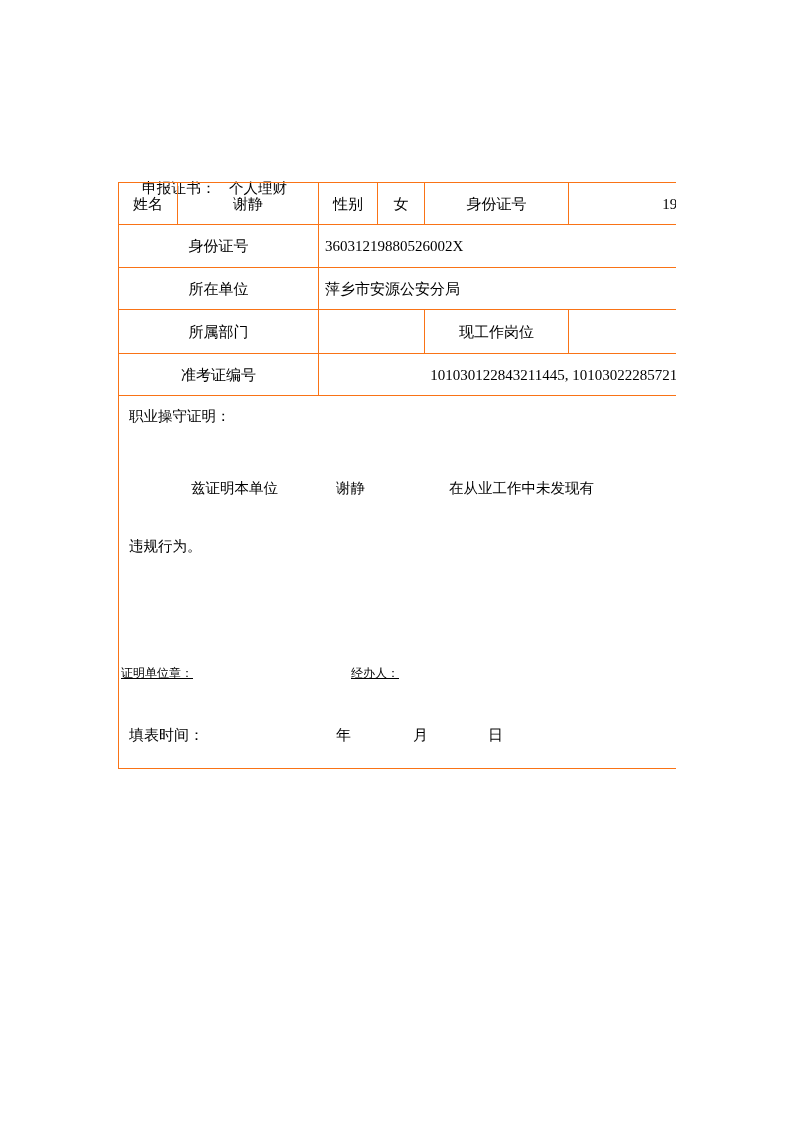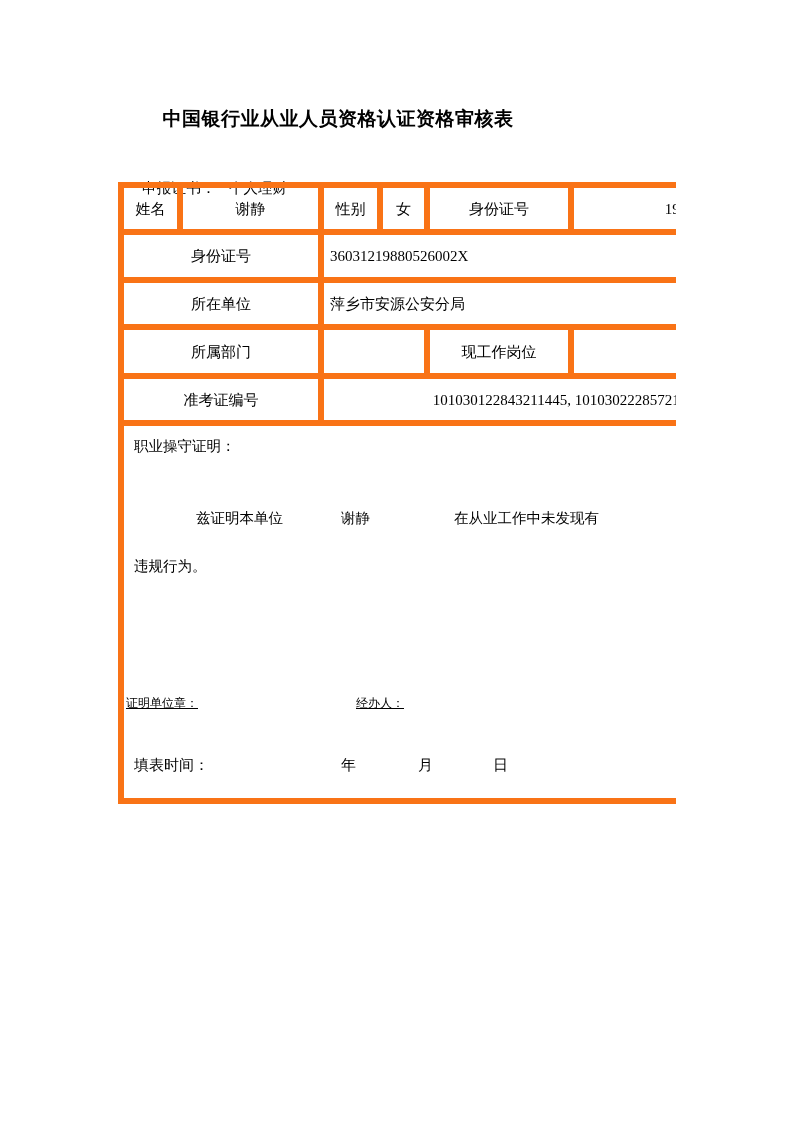--- a/index.html
+++ b/index.html
@@ -57,21 +57,21 @@
   .form-table {
     position: absolute;
     left: 118px;
     top: 182px;
     width: 700px;          
     border-collapse: collapse;
     table-layout: fixed;
     font-size: 15px;
   }
   .form-table td {
-    border: 6px solid #f97316;
+    border: 1px solid #f97316;
     padding: 0 6px;
     vertical-align: middle;
     font-family: "Liberation Serif", "DejaVu Serif", serif;
     font-size: 15px;
     line-height: 1.2;
   }
   .lbl {
     text-align: center;
     white-space: nowrap;
   }
@@ -133,21 +133,21 @@
     left: 10px;
     top: 84px;
     white-space: nowrap;
   }
   .st-line1 .indent { display: inline-block; width: 62px; }
   .st-line1 .gap-a  { display: inline-block; width: 58px; }
   .st-line1 .gap-b  { display: inline-block; width: 84px; }
   .st-line2 {
     position: absolute;
     left: 10px;
-    top: 132px;
+    top: 142px;
     white-space: nowrap;
     font-family: Liberation Serif, serif;
   }
   .st-sign {
     position: absolute;
     left: 2px;
     top: 270px;
     white-space: nowrap;
     font-family: "Liberation Serif", "DejaVu Serif", serif;
     font-size: 12px;
@@ -164,21 +164,20 @@
   }
   .st-date .gap-d { display: inline-block; width: 132px; }
   .st-date .gap-e { display: inline-block; width: 62px; }
   .st-date .gap-f { display: inline-block; width: 60px; }
 </style>
 </head>
 <body>
 
 <div class="page-clip">
 
-  <div class="doc-title">中国银行业从业人员资格认证资格审核表</div>
 
   <div class="doc-subtitle">
     <span class="sub-label">申报证书：</span><span class="sub-value">个人理财</span>
   </div>
 
   <table class="form-table">
     <colgroup>
       <col style="width:59px">
       <col style="width:141px">
       <col style="width:59px">

